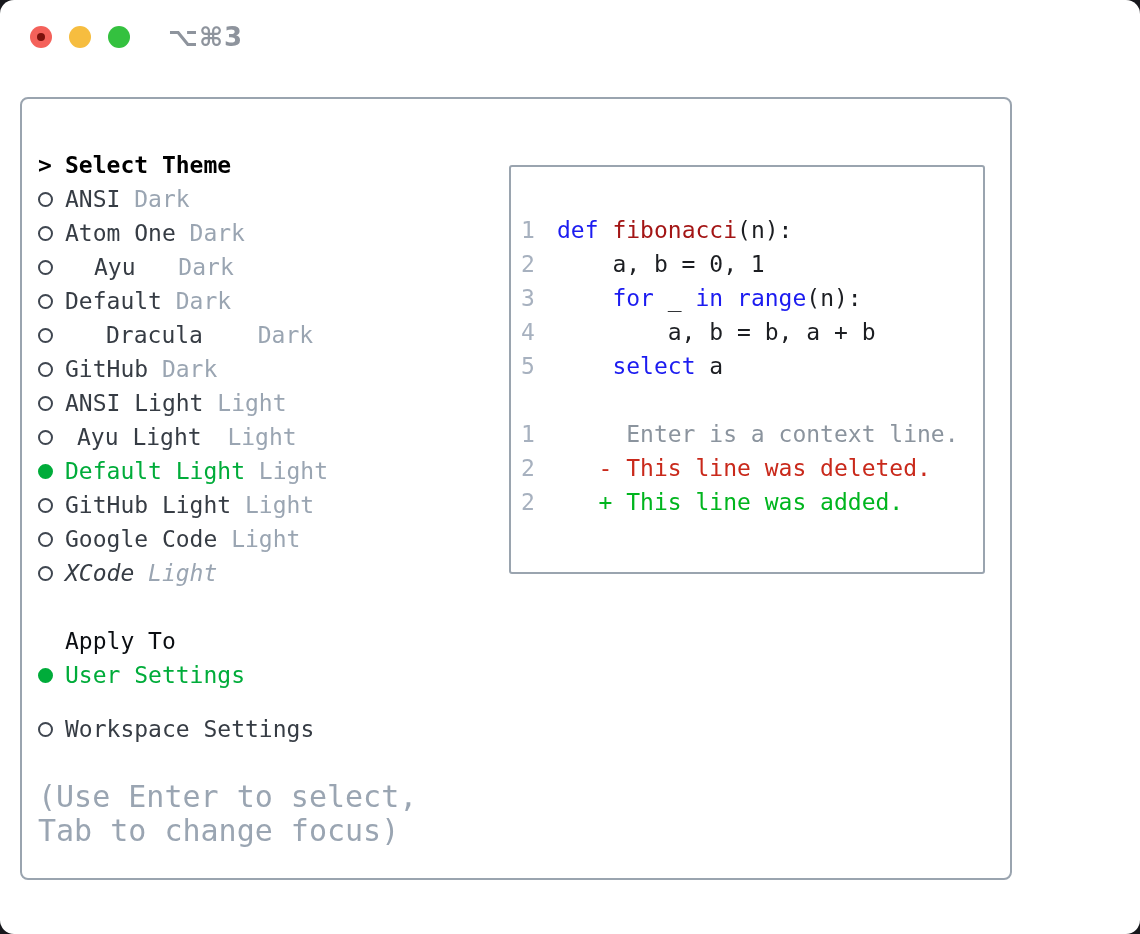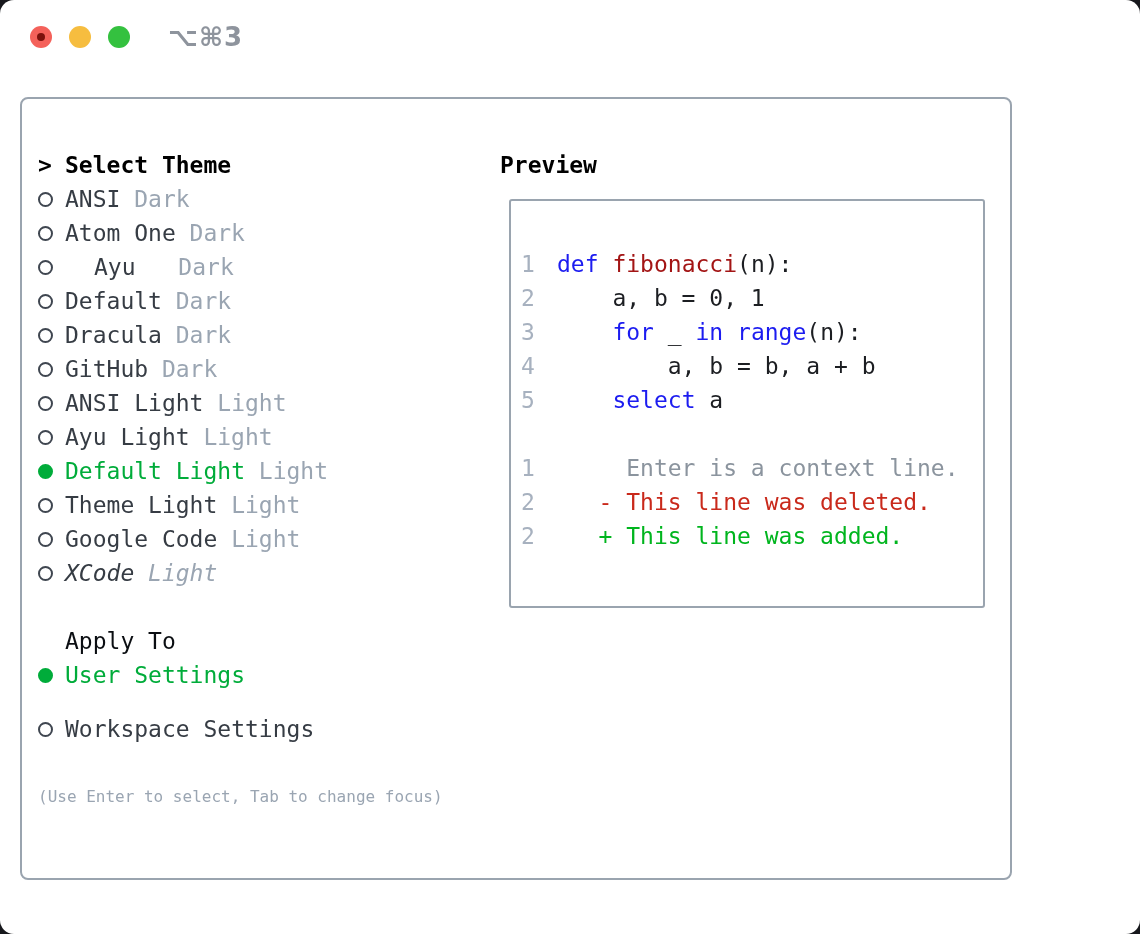--- a/index.html
+++ b/index.html
@@ -33,21 +33,21 @@
   .row{height:34px;line-height:34px;display:flex;align-items:center;font-size:23px;color:var(--ink);}
   .marker{width:27px;flex:none;display:flex;align-items:center;}
   .caret{font-weight:bold;color:#000;}
   .header-label{font-weight:bold;color:#000;}
   .circle{width:11px;height:11px;border:2px solid #3f4650;border-radius:50%;box-sizing:content-box;}
   .circle.filled{background:var(--green);border-color:var(--green);}
   .theme-row.selected .label,.apply-row.selected .label{color:var(--green);}
   .suffix{color:var(--muted);margin-left:.6em;}
   .apply-header .label{color:#0b0e12;}
   .section-gap{height:34px;}
-  .help{color:var(--muted);font-size:16px;line-height:34px;max-width:442px;}
+  .help{color:var(--muted);font-size:30px;line-height:34px;max-width:442px;}
   
   .preview-title{height:34px;line-height:34px;font-size:23px;font-weight:bold;color:#000;}
   .preview-box{margin-top:17px;margin-left:9px;width:476px;height:409px;box-sizing:border-box;
                border:2px solid var(--border);border-radius:3px;padding:46px 0 0 10px;overflow:hidden;}
   .preview-box .row{font-size:23px;}
   .ln{width:36px;flex:none;color:var(--linenum);}
   .codetext,.difftext{white-space:pre;color:#1c1e22;}
   .kw{color:var(--kw);}
   .fn{color:var(--fn);}
   .difftext.context{color:var(--context);}
@@ -97,60 +97,60 @@
             <span class="label">Ayu</span>
             <span class="suffix">Dark</span>
           </span>
           <span class="row theme-row" style="display: flex;">
             <span class="marker">
               <span class="circle"></span>
             </span>
             <span class="label">Default</span>
             <span class="suffix">Dark</span>
           </span>
-          <span class="row theme-row" style="display: flex;">
+          <span class="row theme-row" style="display: flex; gap: 41px;">
             <span class="marker">
               <span class="circle"></span>
             </span>
             <span class="label">Dracula</span>
             <span class="suffix">Dark</span>
           </span>
           <span class="row theme-row" style="display: flex;">
             <span class="marker">
               <span class="circle"></span>
             </span>
             <span class="label">GitHub</span>
             <span class="suffix">Dark</span>
           </span>
           <span class="row theme-row" style="display: flex;">
             <span class="marker">
               <span class="circle"></span>
             </span>
             <span class="label">ANSI Light</span>
             <span class="suffix">Light</span>
           </span>
-          <span class="row theme-row" style="display: flex;">
+          <span class="row theme-row" style="display: flex; gap: 12px;">
             <span class="marker">
               <span class="circle"></span>
             </span>
             <span class="label">Ayu Light</span>
             <span class="suffix">Light</span>
           </span>
           <span class="row theme-row selected" style="display: flex;">
             <span class="marker">
               <span class="circle filled"></span>
             </span>
             <span class="label">Default Light</span>
             <span class="suffix">Light</span>
           </span>
           <span class="row theme-row" style="display: flex;">
             <span class="marker">
               <span class="circle"></span>
             </span>
-            <span class="label">Theme Light</span>
+            <span class="label">GitHub Light</span>
             <span class="suffix">Light</span>
           </span>
           <span class="row theme-row" style="display: flex;">
             <span class="marker">
               <span class="circle"></span>
             </span>
             <span class="label">Google Code</span>
             <span class="suffix">Light</span>
           </span>
           <span class="row theme-row" style="display: flex; font-style: italic;">
@@ -182,21 +182,20 @@
             <span class="label">Workspace Settings</span>
           </span>
         </div>
 
       <div class="section-gap"></div>
 
       <div class="help">(Use Enter to select, Tab to change focus)</div>
     </div>
 
     <div class="rightcol">
-      <div class="preview-title">Preview</div>
       <div class="preview-box">
         <div id="code-lines">
             <span class="row code-row" style="display: flex;">
               <span class="ln">1</span>
               <span class="codetext"><span class="kw">def</span><span> </span><span class="fn">fibonacci</span><span>(n):</span></span>
             </span>
             <span class="row code-row" style="display: flex;">
               <span class="ln">2</span>
               <span class="codetext"><span>    a, b = 0, 1</span></span>
             </span>

